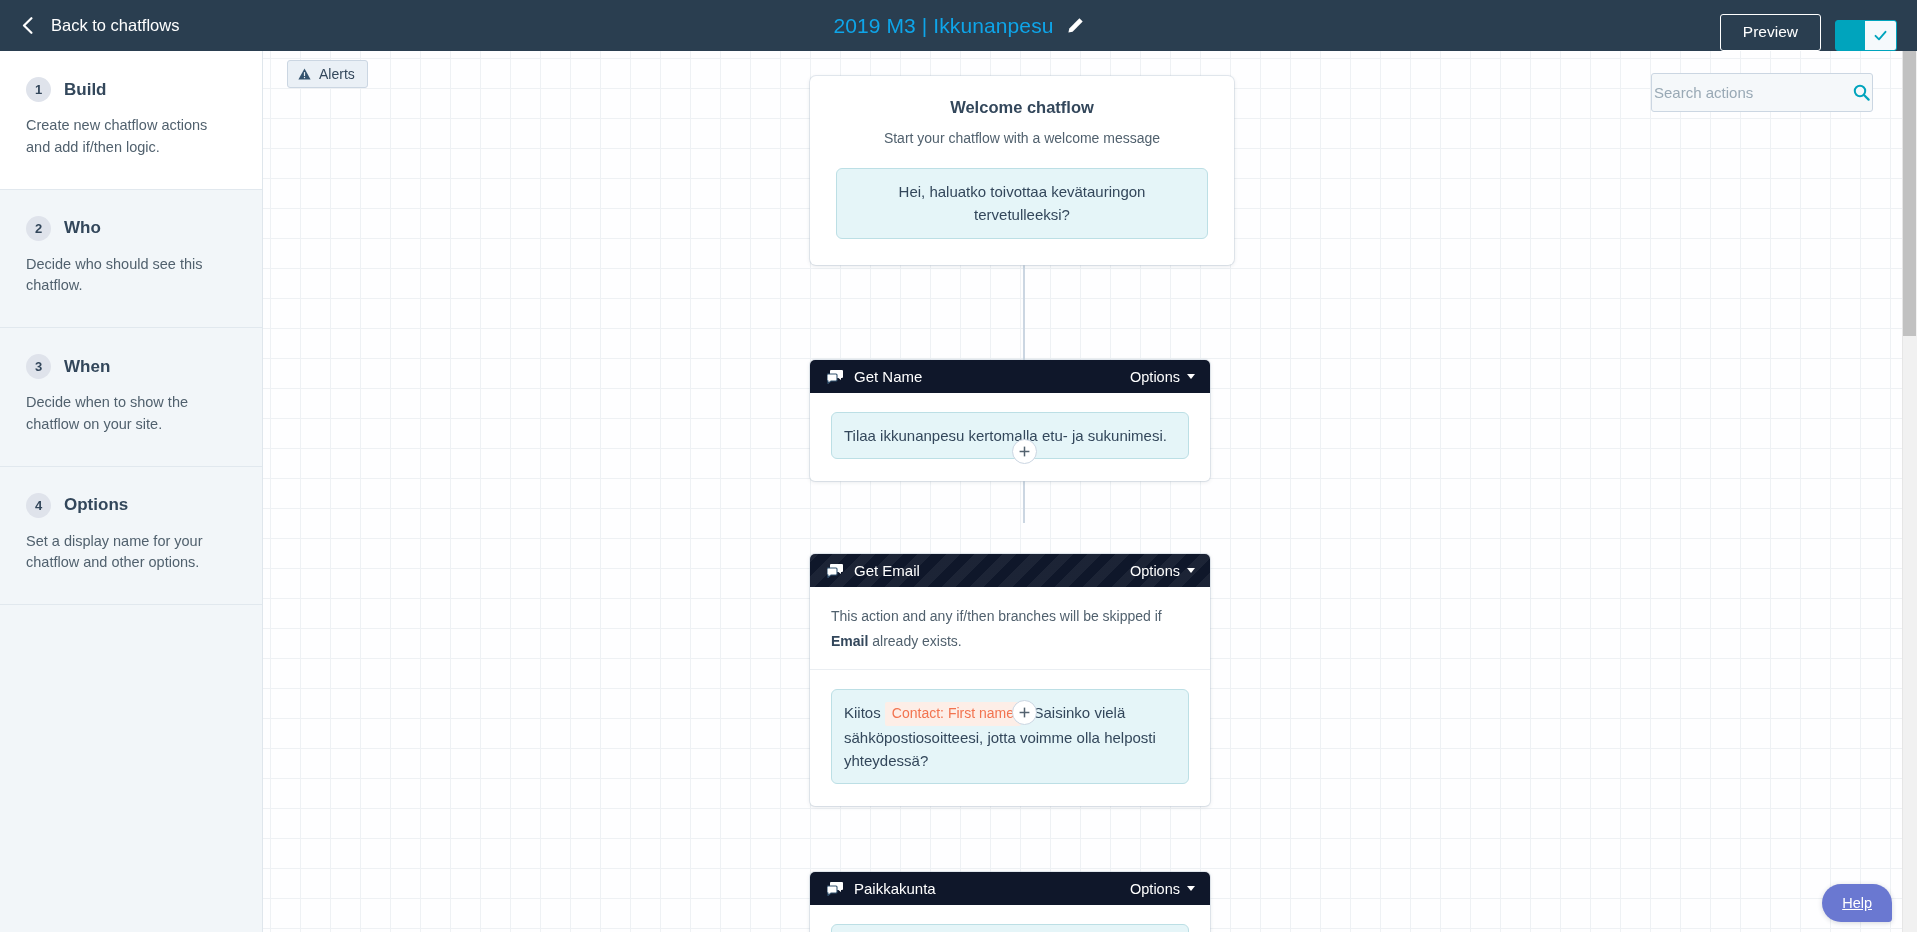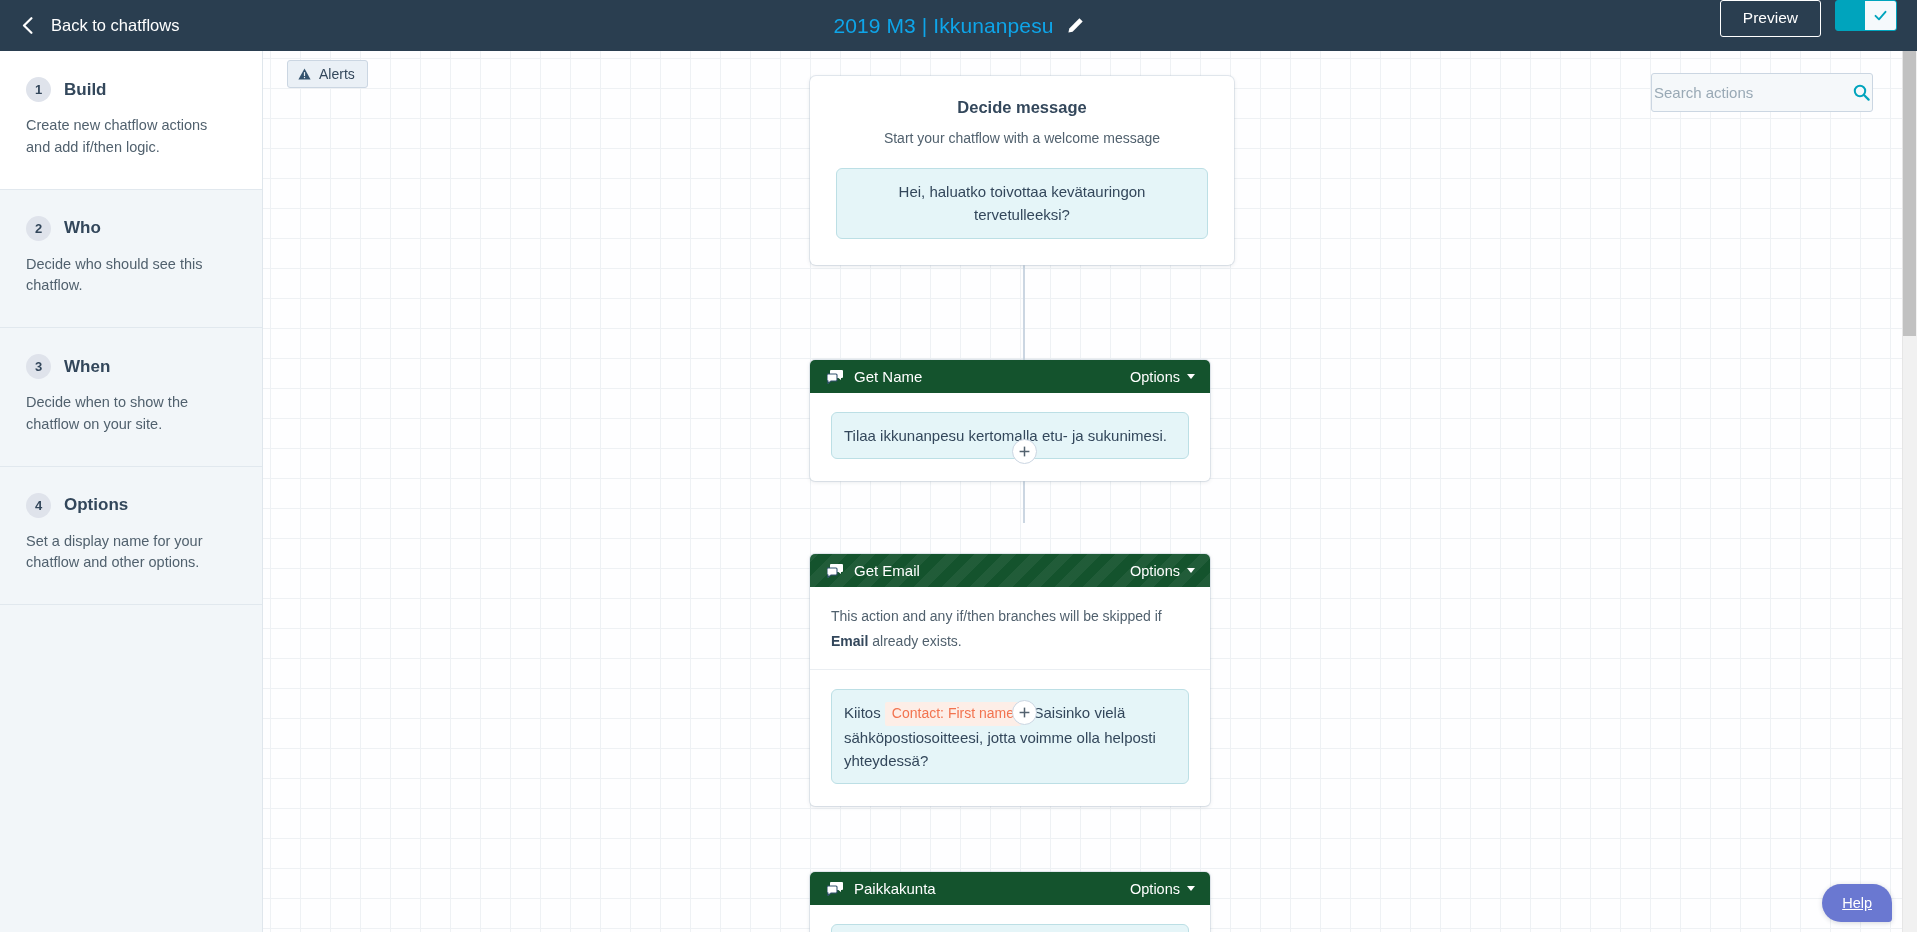--- a/index.html
+++ b/index.html
@@ -37,21 +37,21 @@
   .topbar-title {
     color: #0ea5e9;
     font-size: 21px;
     font-weight: 400;
     letter-spacing: .1px;
     white-space: nowrap;
   }
   .pencil-icon { display:block; width:17px; height:17px; pointer-events:auto; cursor:pointer; }
   .topbar-right {
     position: absolute; right: 20px; top: 0; height: 51px;
-    display: flex; align-items: flex-start; gap: 14px;
+    display: flex; align-items: flex-end; gap: 14px;
   }
   .preview-btn {
     border: 1px solid #ffffff;
     background: transparent;
     color: #ffffff;
     font-size: 15.5px;
     font-family: inherit;
     border-radius: 3px;
     padding: 8px 22px;
     cursor: pointer;
@@ -187,21 +187,21 @@
     font-size: 15px;
     color: #33475b;
     text-align: left;
     line-height: 1.55;
   }
   .welcome-card .bubble { text-align: center; }
 
   
   .action-card { left: 0; width: 400px; }
   .card-header {
-    background: #14532d;
+    background: #0f172a;
     color: #ffffff;
     border-radius: 5px 5px 0 0;
     height: 33px;
     display: flex; align-items: center;
     padding: 0 15px 0 17px;
   }
   .card-header.striped {
     background-image: repeating-linear-gradient(
       -45deg,
       rgba(255,255,255,.055) 0px,
@@ -369,21 +369,21 @@
     </svg>
   </div>
 
   <div class="flow">
 
     <div class="connector" style="top:172px; height:112px;"></div>
     <div class="connector" style="top:345px; height:102px;"></div>
     <div class="connector" style="top:554px; height:100px;"></div>
 
     <div class="card welcome-card">
-      <div class="welcome-title">Decide message</div>
+      <div class="welcome-title">Welcome chatflow</div>
       <div class="welcome-sub">Start your chatflow with a welcome message</div>
       <div class="bubble">Hei, haluatko toivottaa kevätauringon tervetulleeksi?</div>
     </div>
 
     <div class="card action-card" style="top:284px;">
       <div class="card-header">
         <svg class="chat-icon" viewBox="0 0 16 14">
           <path d="M4 0h11a1 1 0 0 1 1 1v6a1 1 0 0 1-1 1h-1v2l-2.6-2H4a1 1 0 0 1-1-1V1a1 1 0 0 1 1-1z" fill="#fff"></path>
           <path d="M1 4h8a1 1 0 0 1 1 1v5a1 1 0 0 1-1 1H4l-3 2.4V11a1 1 0 0 1-1-1V5a1 1 0 0 1 1-1z" fill="#fff" stroke="#33526e" stroke-width="1.1"></path>
         </svg>

